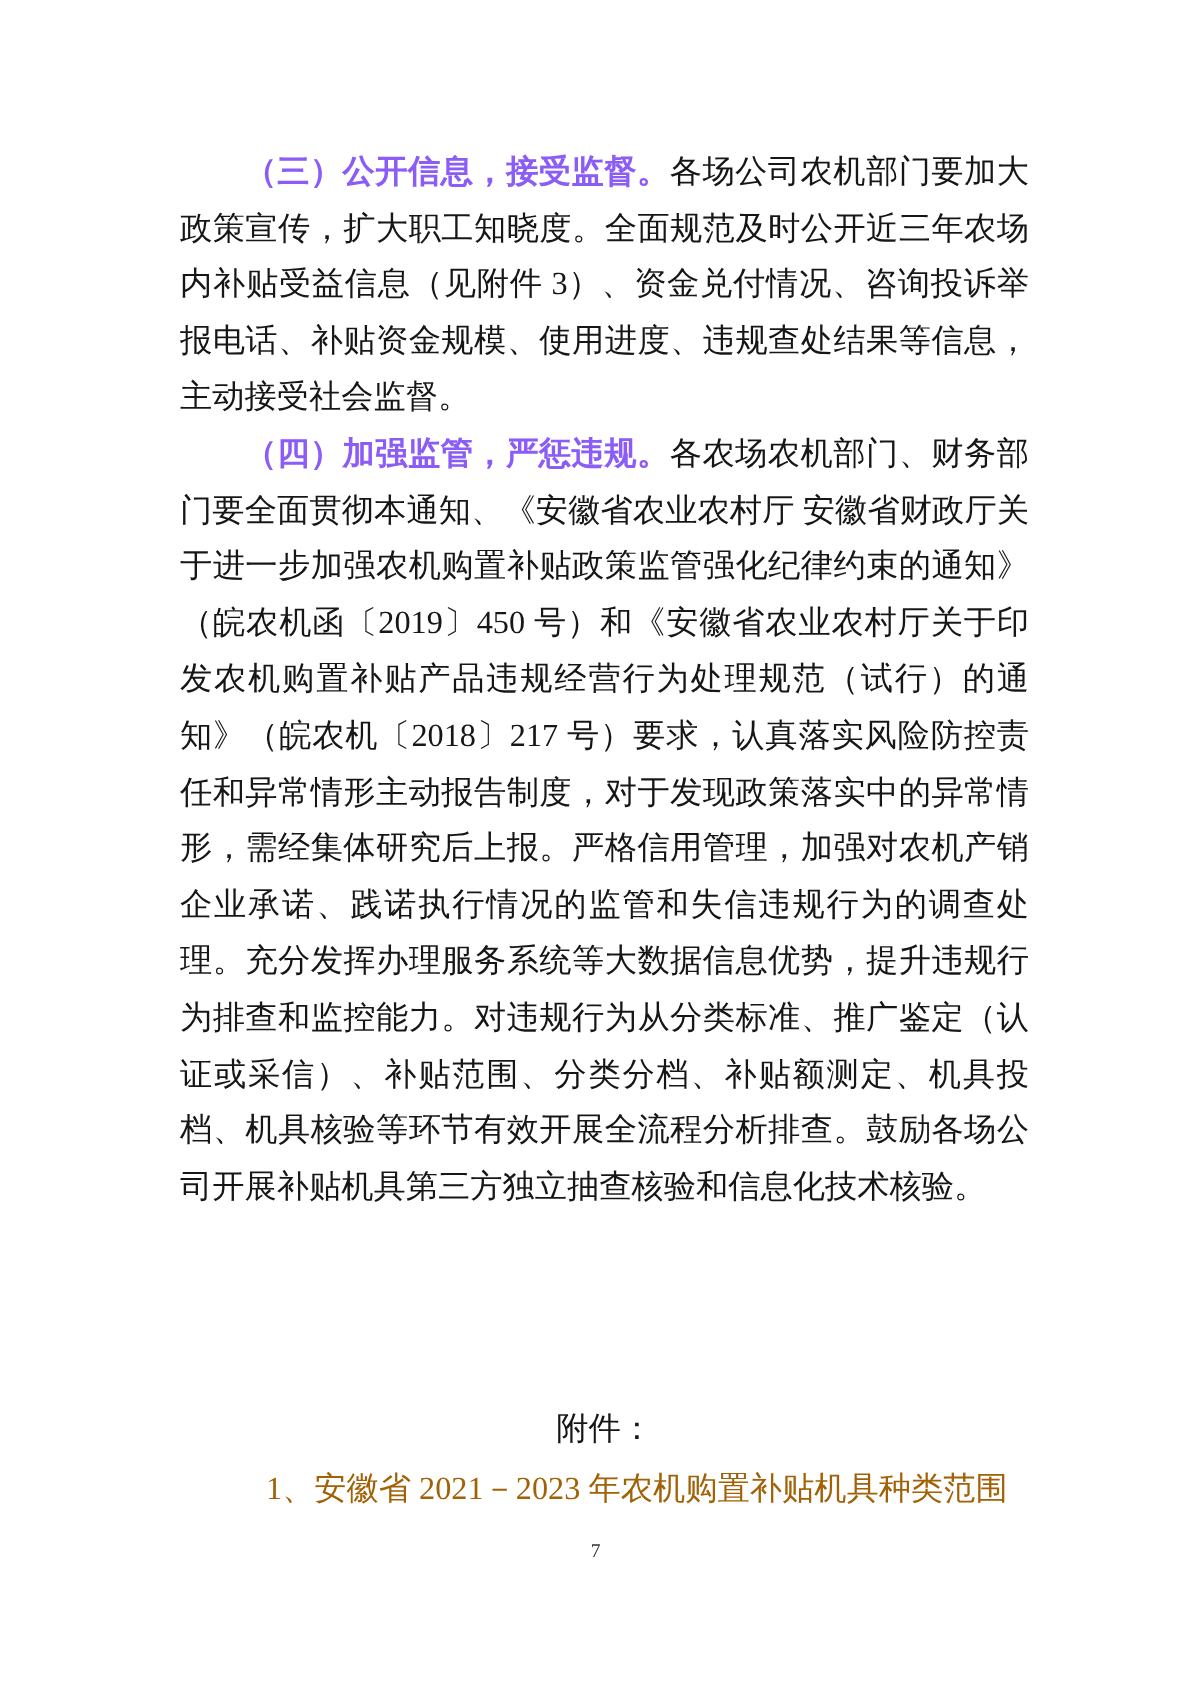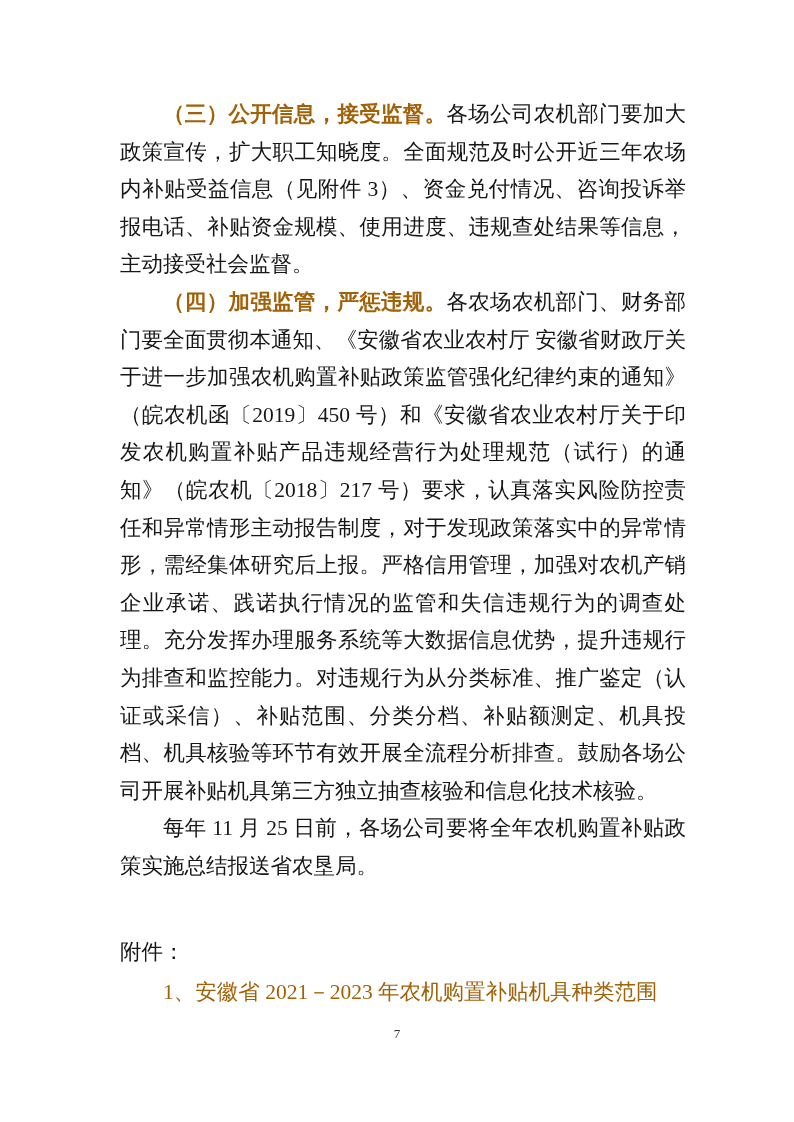--- a/index.html
+++ b/index.html
@@ -26,27 +26,28 @@
   .para {
     font-size: 21.5px;
     line-height: 37.6px;
     text-align: justify;
     text-indent: 2em;
     word-break: break-all;
     color: #161616;
   }
   .para .lead {
     font-weight: bold;
-    color: #a16207;
+    color: #8b5cf6;
   }
   .attachments {
     position: absolute;
     left: 120px;
     top: 932px;
     width: 566px;
+    text-align: center;
   }
   .attach-label {
     font-size: 21.5px;
     line-height: 40px;
     color: #161616;
   }
   .attach-item {
     font-size: 21.5px;
     line-height: 40px;
     text-indent: 2em;
@@ -62,21 +63,20 @@
     color: #333333;
   }
 </style>
 </head>
 <body>
 
 <div class="page">
   <div class="content">
     <p class="para"><span class="lead">（三）公开信息，接受监督。</span><span>各场公司农机部门要加大政策宣传，扩大职工知晓度。全面规范及时公开近三年农场内补贴受益信息（见附件 3）、资金兑付情况、咨询投诉举报电话、补贴资金规模、使用进度、违规查处结果等信息，主动接受社会监督。</span></p>
     <p class="para"><span class="lead">（四）加强监管，严惩违规。</span><span>各农场农机部门、财务部门要全面贯彻本通知、《安徽省农业农村厅 安徽省财政厅关于进一步加强农机购置补贴政策监管强化纪律约束的通知》（皖农机函〔2019〕450 号）和《安徽省农业农村厅关于印发农机购置补贴产品违规经营行为处理规范（试行）的通知》（皖农机〔2018〕217 号）要求，认真落实风险防控责任和异常情形主动报告制度，对于发现政策落实中的异常情形，需经集体研究后上报。严格信用管理，加强对农机产销企业承诺、践诺执行情况的监管和失信违规行为的调查处理。充分发挥办理服务系统等大数据信息优势，提升违规行为排查和监控能力。对违规行为从分类标准、推广鉴定（认证或采信）、补贴范围、分类分档、补贴额测定、机具投档、机具核验等环节有效开展全流程分析排查。鼓励各场公司开展补贴机具第三方独立抽查核验和信息化技术核验。</span></p>
-    <p class="para"><span>每年 11 月 25 日前，各场公司要将全年农机购置补贴政策实施总结报送省农垦局。</span></p>
   </div>
 
   <div class="attachments">
     <p class="attach-label">附件：</p>
     <p class="attach-item">1、安徽省 2021－2023 年农机购置补贴机具种类范围</p>
   </div>
 
   <div class="page-number">7</div>
 </div>
 

